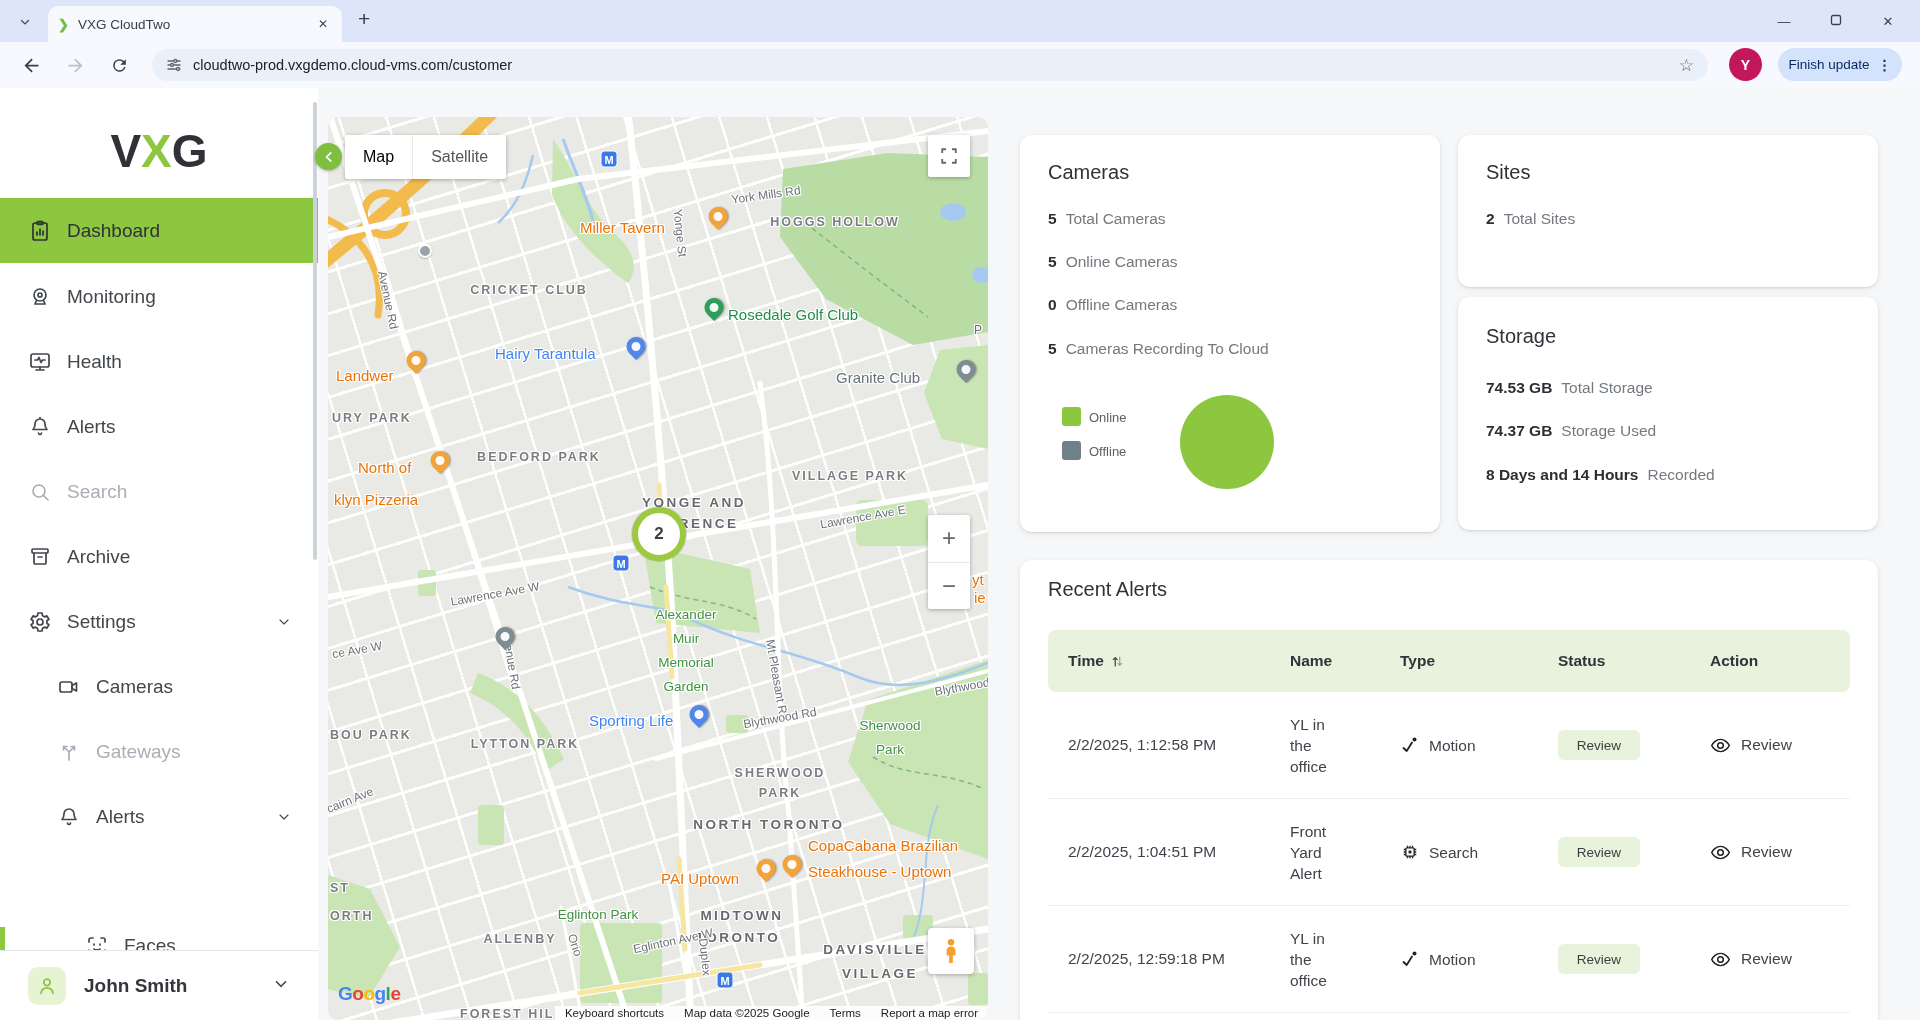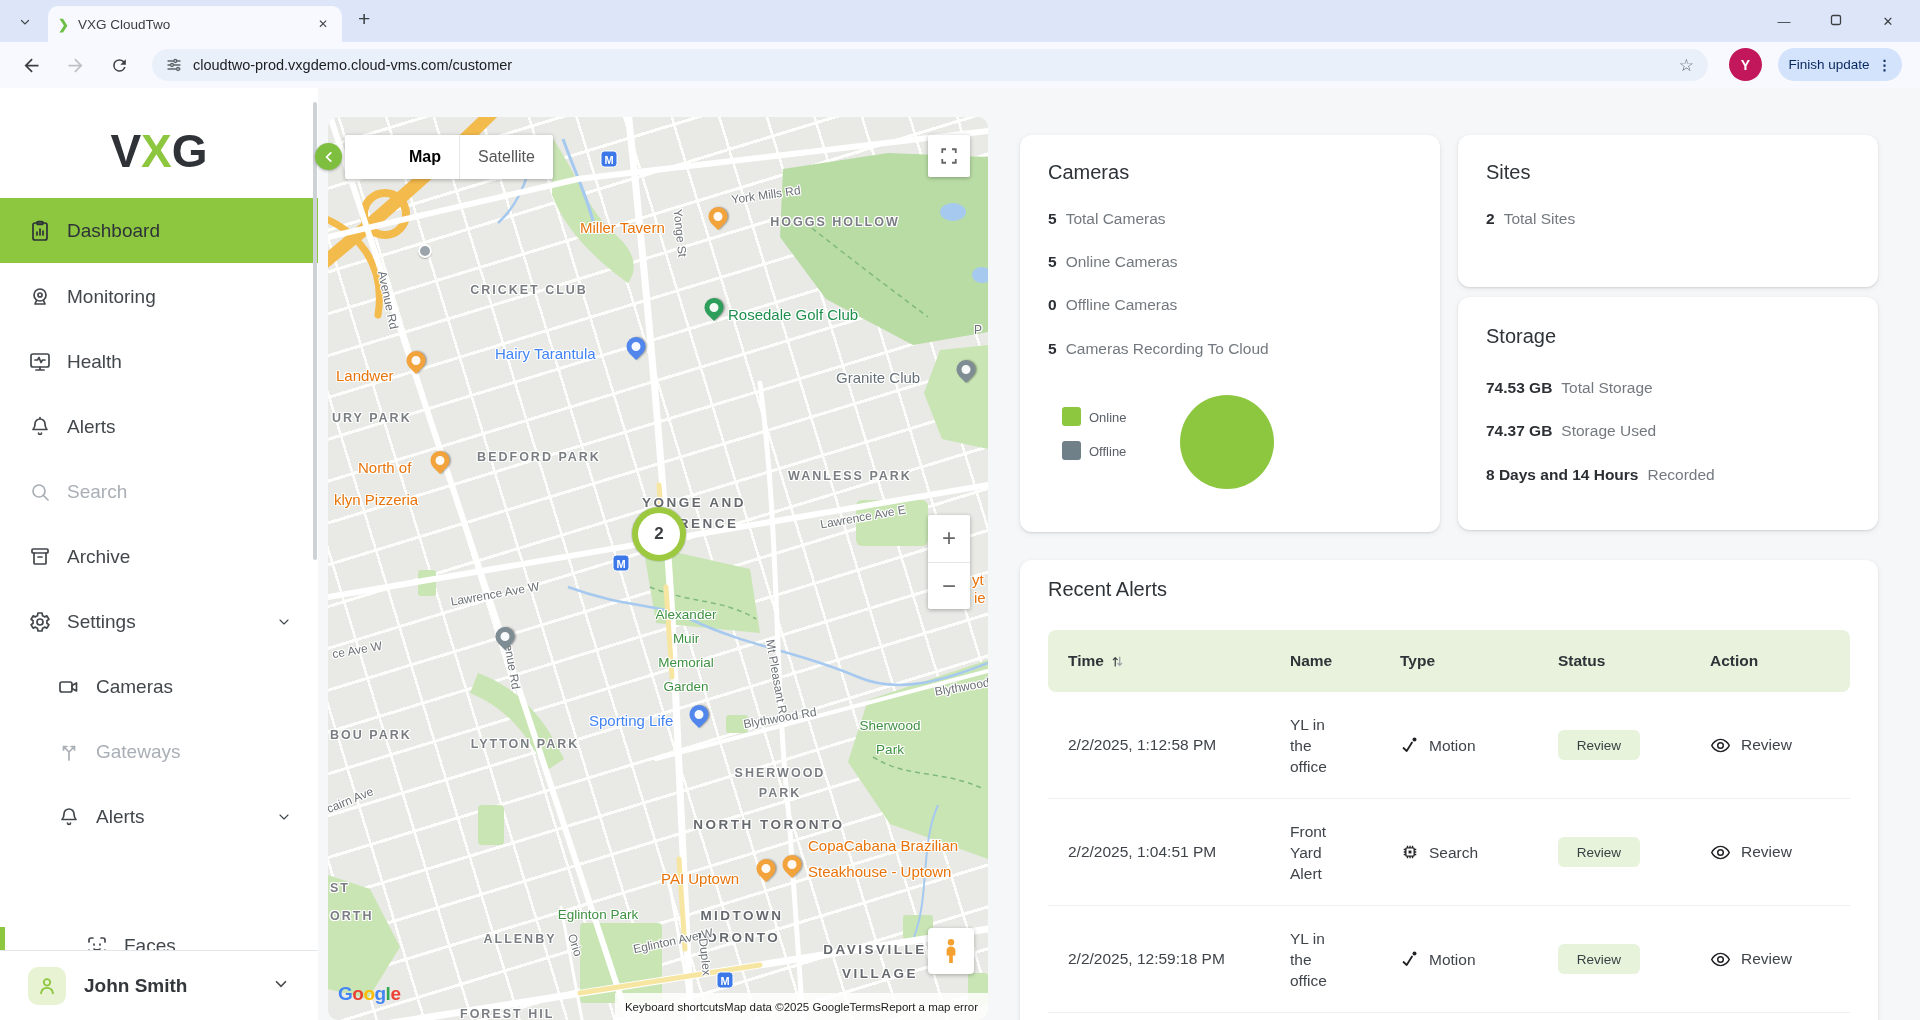--- a/index.html
+++ b/index.html
@@ -105,33 +105,33 @@
   .metro{position:absolute;width:17px;height:17px;background:#3D78E8;color:#fff;border-radius:4px;
       font-size:11px;font-weight:700;display:flex;align-items:center;justify-content:center;
       border:1.5px solid #fff;transform:translate(-50%,-50%);box-sizing:border-box;}
   .cluster{position:absolute;left:331px;top:417px;width:54px;height:54px;border-radius:50%;background:#fff;
       border:6px solid #9CC93F;box-sizing:border-box;transform:translate(-50%,-50%);
       display:flex;align-items:center;justify-content:center;font-size:17px;font-weight:700;color:#3C4043;
       box-shadow:0 0 0 1px rgba(0,0,0,.12);}
   .map-type{position:absolute;left:17px;top:18px;height:44px;display:flex;background:#fff;border-radius:2px;
       box-shadow:0 1px 4px rgba(0,0,0,.3);font-size:16px;}
   .map-type .seg{padding:0 18px;display:flex;align-items:center;}
-  .map-type .seg.sel{font-weight:700;color:#000;margin-left:46px;}
+  .map-type .seg.sel{font-weight:400;color:#000;}
   .map-type .seg.uns{color:#565656;border-left:1px solid #E8E8E8;}
   .fs-btn{position:absolute;left:600px;top:18px;width:42px;height:42px;background:#fff;border-radius:2px;
       box-shadow:0 1px 4px rgba(0,0,0,.3);display:flex;align-items:center;justify-content:center;}
   .zoom-ctl{position:absolute;left:600px;top:398px;width:42px;height:94px;background:#fff;border-radius:2px;
       box-shadow:0 1px 4px rgba(0,0,0,.3);display:flex;flex-direction:column;}
   .zoom-ctl div{flex:1;display:flex;align-items:center;justify-content:center;font-size:24px;color:#666;}
   .zoom-ctl .zi{border-bottom:1px solid #E6E6E6;}
   .pegman{position:absolute;left:600px;top:811px;width:46px;height:46px;background:#fff;border-radius:4px;
       box-shadow:0 1px 4px rgba(0,0,0,.3);display:flex;align-items:center;justify-content:center;}
   .gLogo{position:absolute;left:10px;top:866px;font-size:19px;font-weight:700;letter-spacing:-.5px;}
-  .attribution{position:absolute;right:0;bottom:0;height:27px;background:rgba(255,255,255,.85);
-      display:flex;align-items:center;padding:0 10px;font-size:11.5px;color:#1C1C1C;}
+  .attribution{position:absolute;right:0;bottom:0;height:14px;background:rgba(255,255,255,.85);
+      display:flex;align-items:center;gap:20px;padding:0 10px;font-size:11.5px;color:#1C1C1C;}
   .collapse-btn{position:absolute;left:-3px;top:55px;width:27px;height:27px;border-radius:50%;background:#7FBF3F;
       color:#fff;display:flex;align-items:center;justify-content:center;z-index:6;
       box-shadow:0 1px 3px rgba(0,0,0,.3);font-size:15px;font-weight:700;}
 </style>
 </head>
 <body>
 
 <div class="tabstrip">
   <div class="tab-search">
     <svg width="12" height="12" viewBox="0 0 24 24" fill="none" stroke="#44474C" stroke-width="2.4" stroke-linecap="round">
@@ -381,21 +381,21 @@
         <path d="M351,742 L357,832"></path>
           <path d="M252,876 L432,848"></path>
       </g>
     </svg>
 
     <div style="position:absolute;inset:0;">
         <span class="ml d" style="left: 507px; top: 105px; transform: translate(-50%, -50%);">HOGGS HOLLOW</span>
         <span class="ml d" style="left: 201px; top: 173px; transform: translate(-50%, -50%);">CRICKET CLUB</span>
         <span class="ml d" style="left: 4px; top: 301px; transform: translate(0px, -50%);">URY PARK</span>
         <span class="ml d" style="left: 211px; top: 340px; transform: translate(-50%, -50%);">BEDFORD PARK</span>
-        <span class="ml d" style="left: 522px; top: 359px; transform: translate(-50%, -50%);">WANLESS PARK</span>
+        <span class="ml d" style="left: 522px; top: 359px; transform: translate(-50%, -50%);">VILLAGE PARK</span>
         <span class="ml dl" style="left: 366px; top: 385px; transform: translate(-50%, -50%);">YONGE AND</span>
         <span class="ml dl" style="left: 362px; top: 406px; transform: translate(-50%, -50%);">LAWRENCE</span>
         <span class="ml d" style="left: 2px; top: 618px; transform: translate(0px, -50%);">BOU PARK</span>
         <span class="ml d" style="left: 197px; top: 627px; transform: translate(-50%, -50%);">LYTTON PARK</span>
         <span class="ml d" style="left: 452px; top: 656px; transform: translate(-50%, -50%);">SHERWOOD</span>
         <span class="ml d" style="left: 452px; top: 676px; transform: translate(-50%, -50%);">PARK</span>
         <span class="ml dl" style="left: 441px; top: 707px; transform: translate(-50%, -50%);">NORTH TORONTO</span>
         <span class="ml d" style="left: 192px; top: 822px; transform: translate(-50%, -50%);">ALLENBY</span>
         <span class="ml dl" style="left: 414px; top: 798px; transform: translate(-50%, -50%);">MIDTOWN</span>
         <span class="ml dl" style="left: 410px; top: 820px; transform: translate(-50%, -50%);">TORONTO</span>

